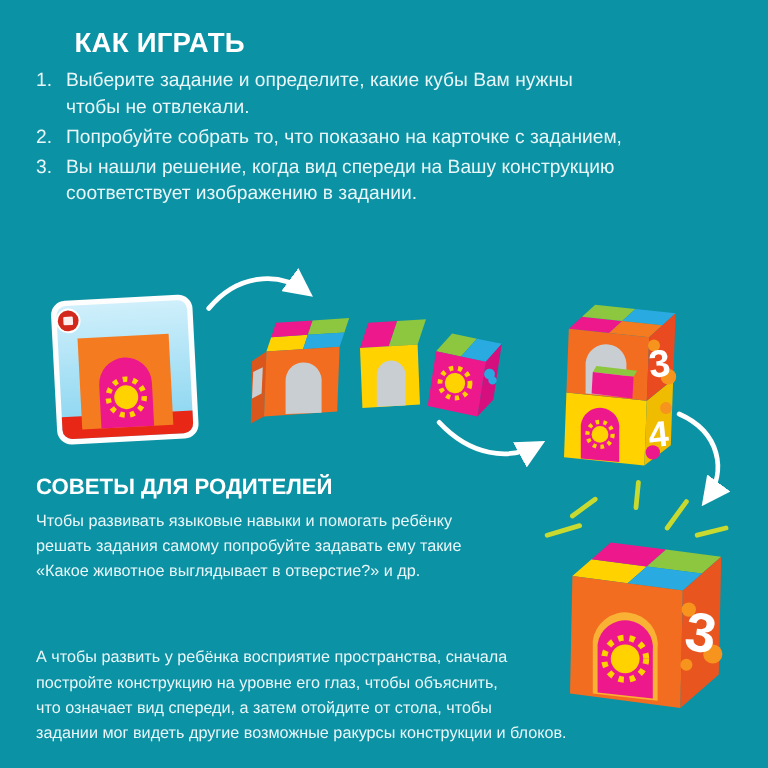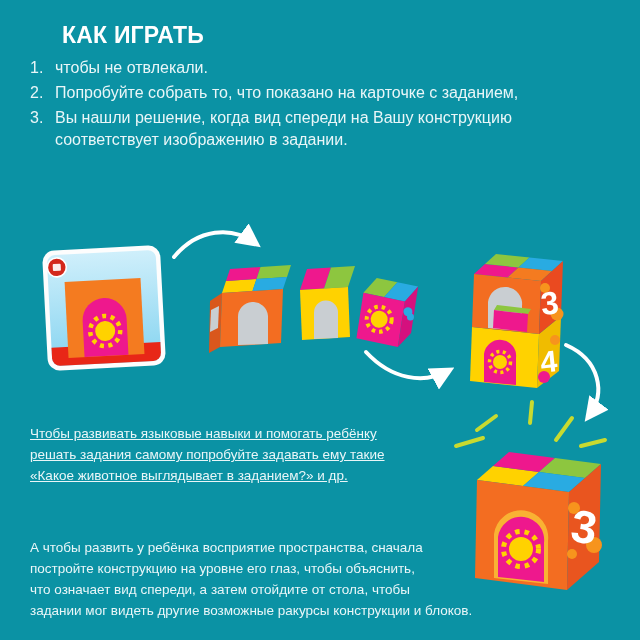--- a/index.html
+++ b/index.html
@@ -16,21 +16,21 @@
   .howlist{position:absolute;left:30px;top:57px;color:#e9f6f8;font-size:16px;line-height:22px;}
   .item{display:flex;margin-bottom:3px;}
   .num{width:25px;flex:none;}
   .lines .line{white-space:nowrap;}
   .h2{
     position:absolute;left:30px;top:395px;
     font-size:18.5px;font-weight:bold;color:#ffffff;white-space:nowrap;
   }
   .para{position:absolute;left:30px;color:#e9f6f8;font-size:13.5px;line-height:21px;}
   .para .line{white-space:nowrap;}
-  #para1{top:423px;text-decoration:underline;}
+  #para1{top:423px;}
   #para2{top:537px;}
   .cube-num{font-family:"Liberation Sans",sans-serif;font-weight:bold;fill:#ffffff;}
 </style>
 </head>
 <body>
 
 <div class="page">
 
   <svg class="scene" viewBox="0 0 640 640">
     <defs>
@@ -144,43 +144,45 @@
       <text class="cube-num" x="584" y="543" font-size="46" text-anchor="middle" transform="rotate(8 584 528)">3</text>
     </g>
   </svg>
 
   <div class="h1">КАК ИГРАТЬ</div>
 
   <div class="howlist">
     <div class="item">
       <span class="num">1.</span>
       <span class="lines">
+        <div class="line">Выберите задание и определите, какие кубы Вам нужны</div>
         <div class="line">чтобы не отвлекали.</div>
       </span>
     </div>
     <div class="item">
       <span class="num">2.</span>
       <span class="lines">
         <div class="line">Попробуйте собрать то, что показано на карточке с заданием,</div>
       </span>
     </div>
     <div class="item">
       <span class="num">3.</span>
       <span class="lines">
         <div class="line">Вы нашли решение, когда вид спереди на Вашу конструкцию</div>
         <div class="line">соответствует изображению в задании.</div>
       </span>
     </div>
   </div>
 
+  <div class="h2">СОВЕТЫ ДЛЯ РОДИТЕЛЕЙ</div>
 
   <div class="para" id="para1">
     <div class="line">Чтобы развивать языковые навыки и помогать ребёнку</div>
     <div class="line">решать задания самому попробуйте задавать ему такие</div>
-    <div class="line">«Какое животное выглядывает в заданием?» и др.</div>
+    <div class="line">«Какое животное выглядывает в отверстие?» и др.</div>
   </div>
 
   <div class="para" id="para2">
     <div class="line">А чтобы развить у ребёнка восприятие пространства, сначала</div>
     <div class="line">постройте конструкцию на уровне его глаз, чтобы объяснить,</div>
     <div class="line">что означает вид спереди, а затем отойдите от стола, чтобы</div>
     <div class="line">задании мог видеть другие возможные ракурсы конструкции и блоков.</div>
   </div>
 
 </div>

